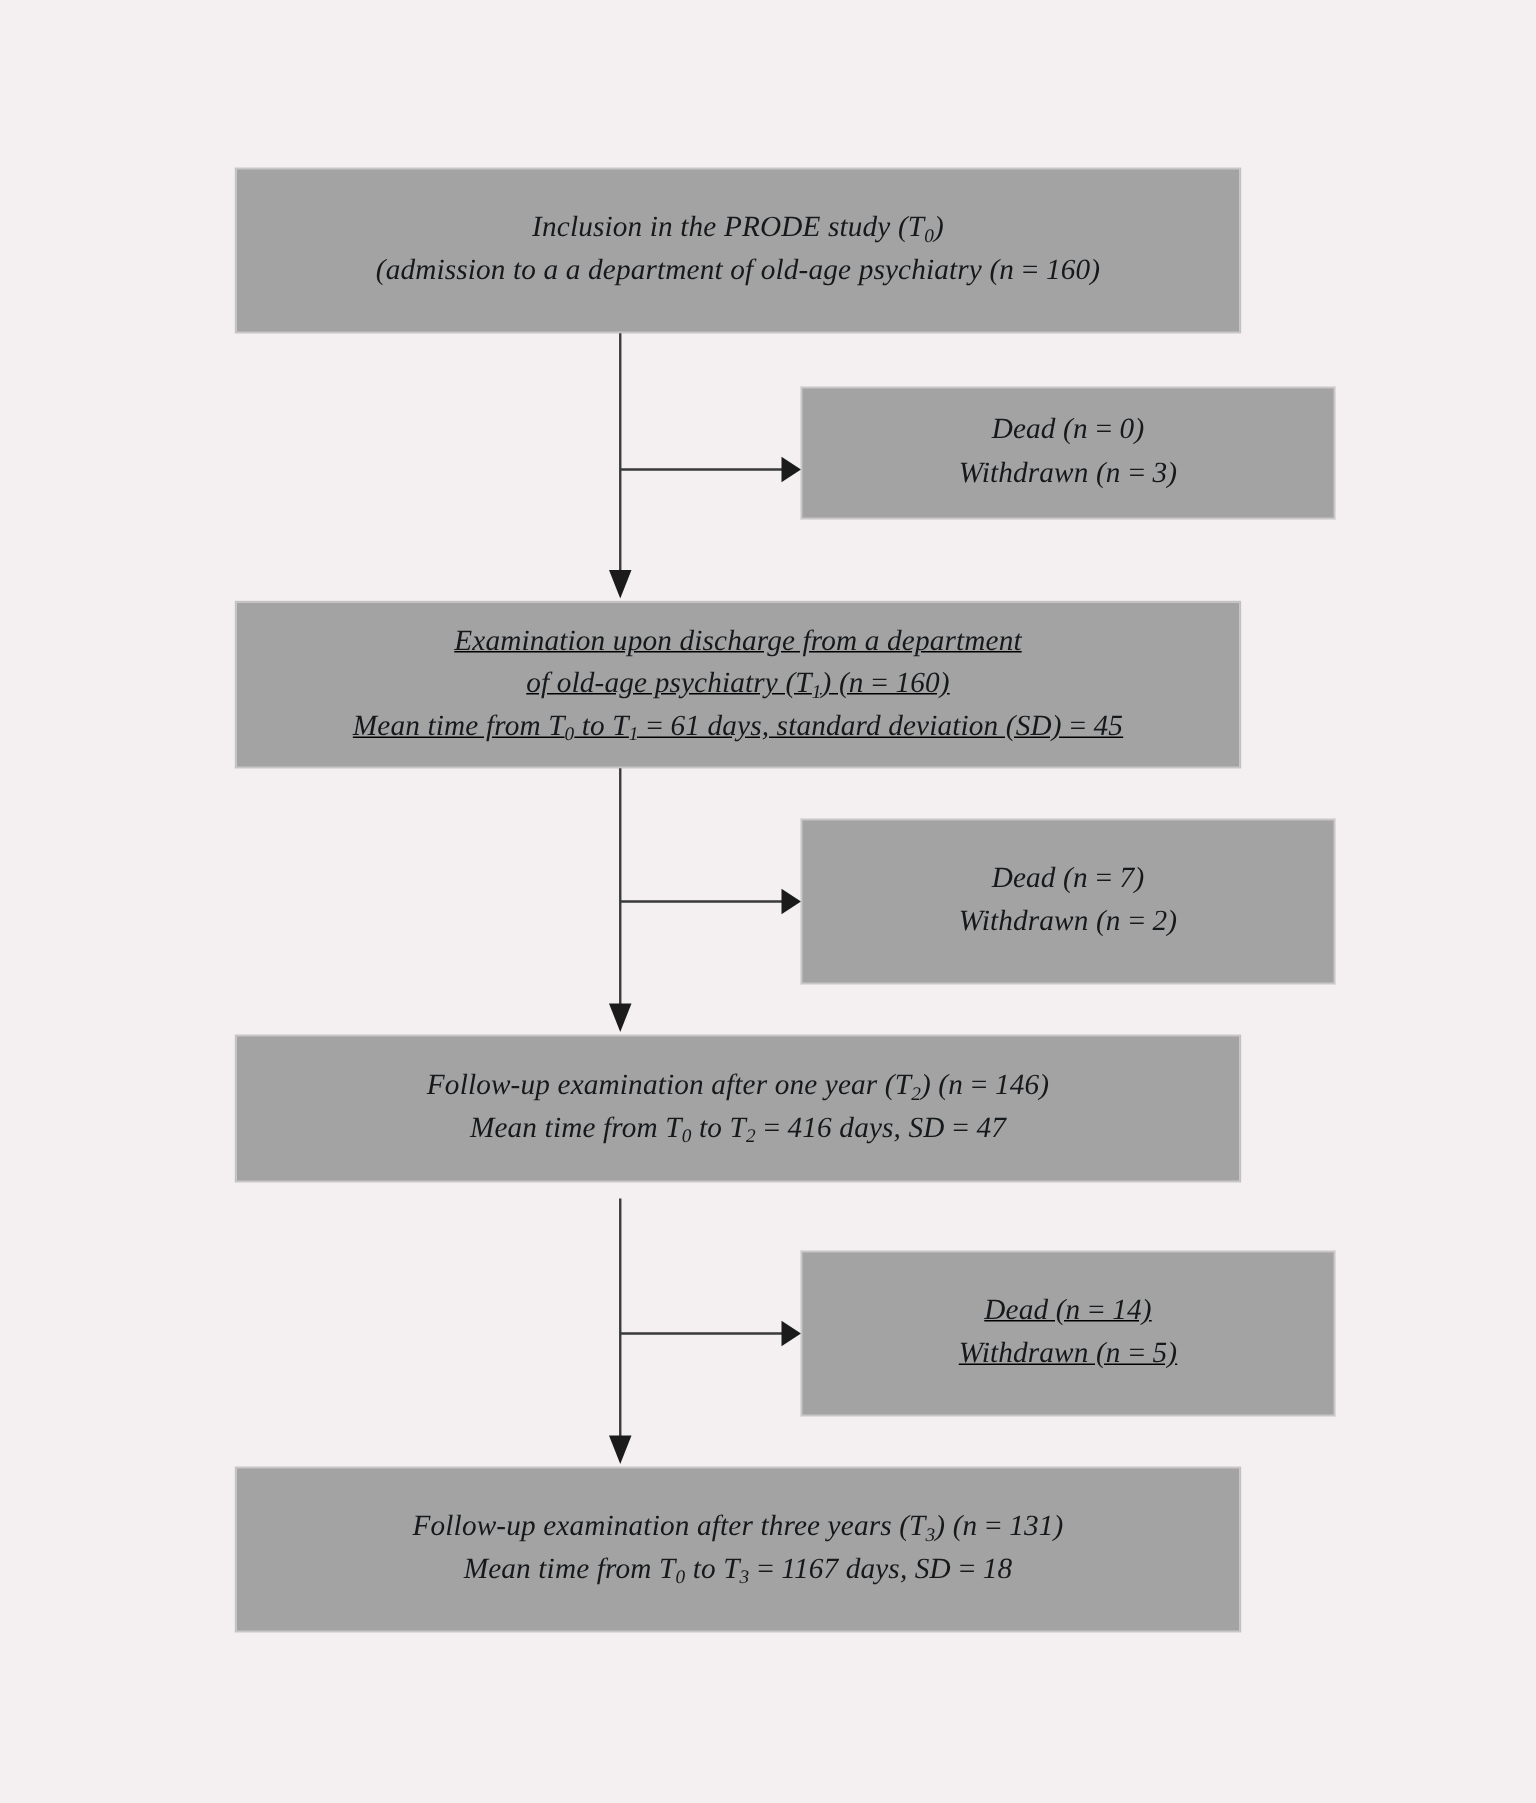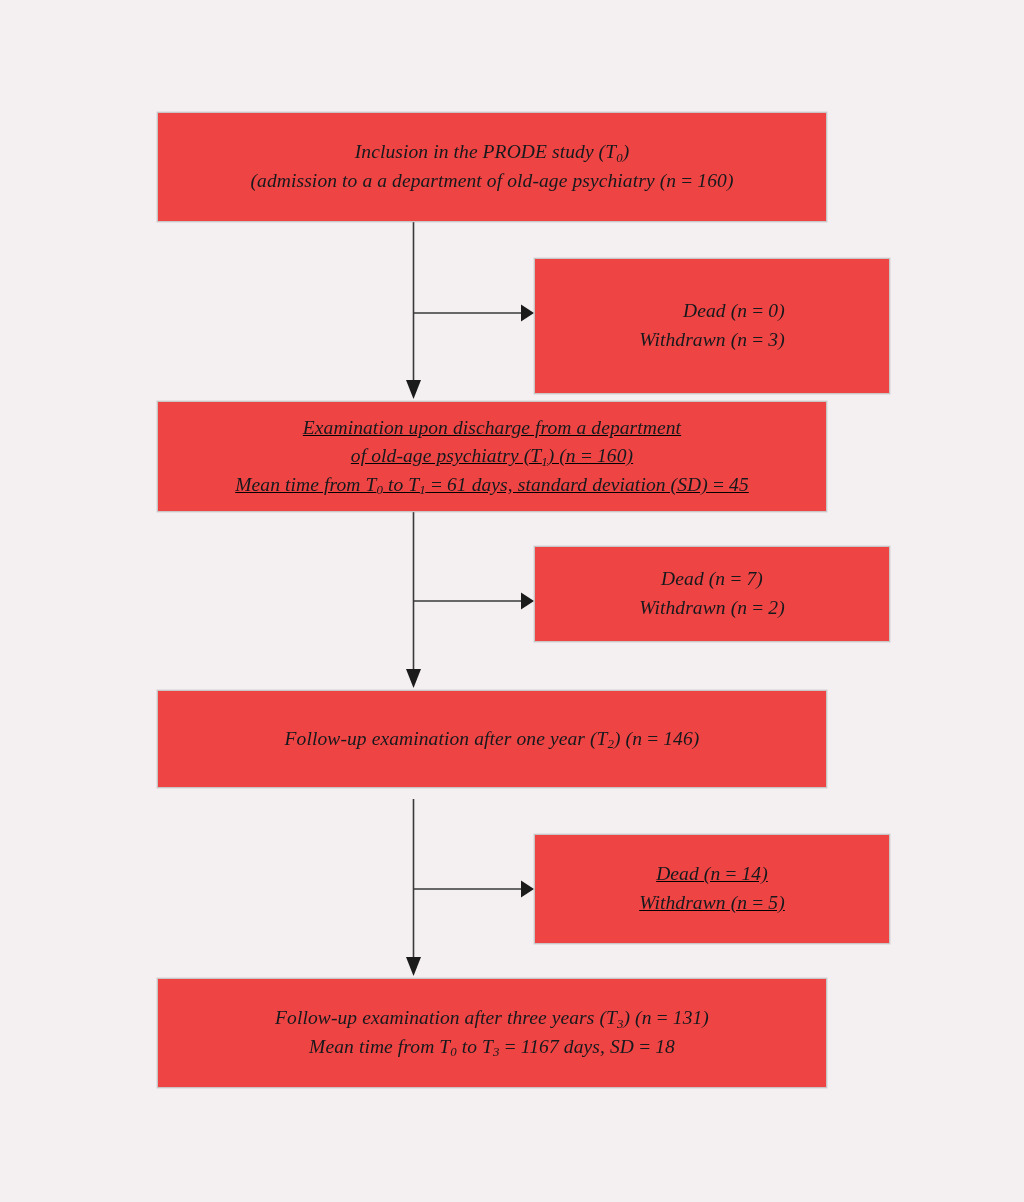--- a/index.html
+++ b/index.html
@@ -16,21 +16,21 @@
   }
   #flow-root {
     position: relative;
     width: 1024px;
     height: 1202px;
   }
   
   .node {
     position: absolute;
     box-sizing: border-box;
-    background: #ef4444;
+    background: #a3a3a3;
     border: 1px solid #c9c6c6;
     box-shadow: 0 0 0 0.5px rgba(180,176,176,0.45);
     display: flex;
     align-items: center;
     justify-content: center;
     text-align: center;
   }
   .node-text {
     font-style: italic;
     font-size: 19.5px;
@@ -49,22 +49,22 @@
     font-style: italic;
   }
   
   .main-node { left: 157px; width: 670px; }
   #node-t0 { top: 112px;  height: 110px; }
   #node-t1 { top: 401px;  height: 111px; text-decoration: underline; }
   #node-t2 { top: 690px;  height: 98px; }
   #node-t3 { top: 978px;  height: 110px; text-align: center; }
   
   .side-node { left: 534px; width: 356px; }
-  #node-loss-1 { top: 258px; height: 136px; text-align: right; }
-  #node-loss-2 { top: 546px; height: 96px; }
+  #node-loss-1 { top: 258px; height: 88px; }
+  #node-loss-2 { top: 546px; height: 110px; }
   #node-loss-3 { top: 834px; height: 110px; text-decoration: underline; }
 
   
   #connectors {
     position: absolute;
     left: 0;
     top: 0;
     width: 1024px;
     height: 1202px;
     pointer-events: none;
@@ -124,20 +124,21 @@
   <div class="node side-node" id="node-loss-2">
     <div class="node-text">
       <span class="ln">Dead (n = 7)</span>
       <span class="ln">Withdrawn (n = 2)</span>
     </div>
   </div>
 
   <div class="node main-node" id="node-t2">
     <div class="node-text">
       <span class="ln"><span>Follow-up examination after one year (T</span><sub>2</sub><span>) (n = 146)</span></span>
+      <span class="ln"><span>Mean time from T</span><sub>0</sub><span> to T</span><sub>2</sub><span> = 416 days, SD = 47</span></span>
     </div>
   </div>
 
   <div class="node side-node" id="node-loss-3">
     <div class="node-text">
       <span class="ln">Dead (n = 14)</span>
       <span class="ln">Withdrawn (n = 5)</span>
     </div>
   </div>
 

